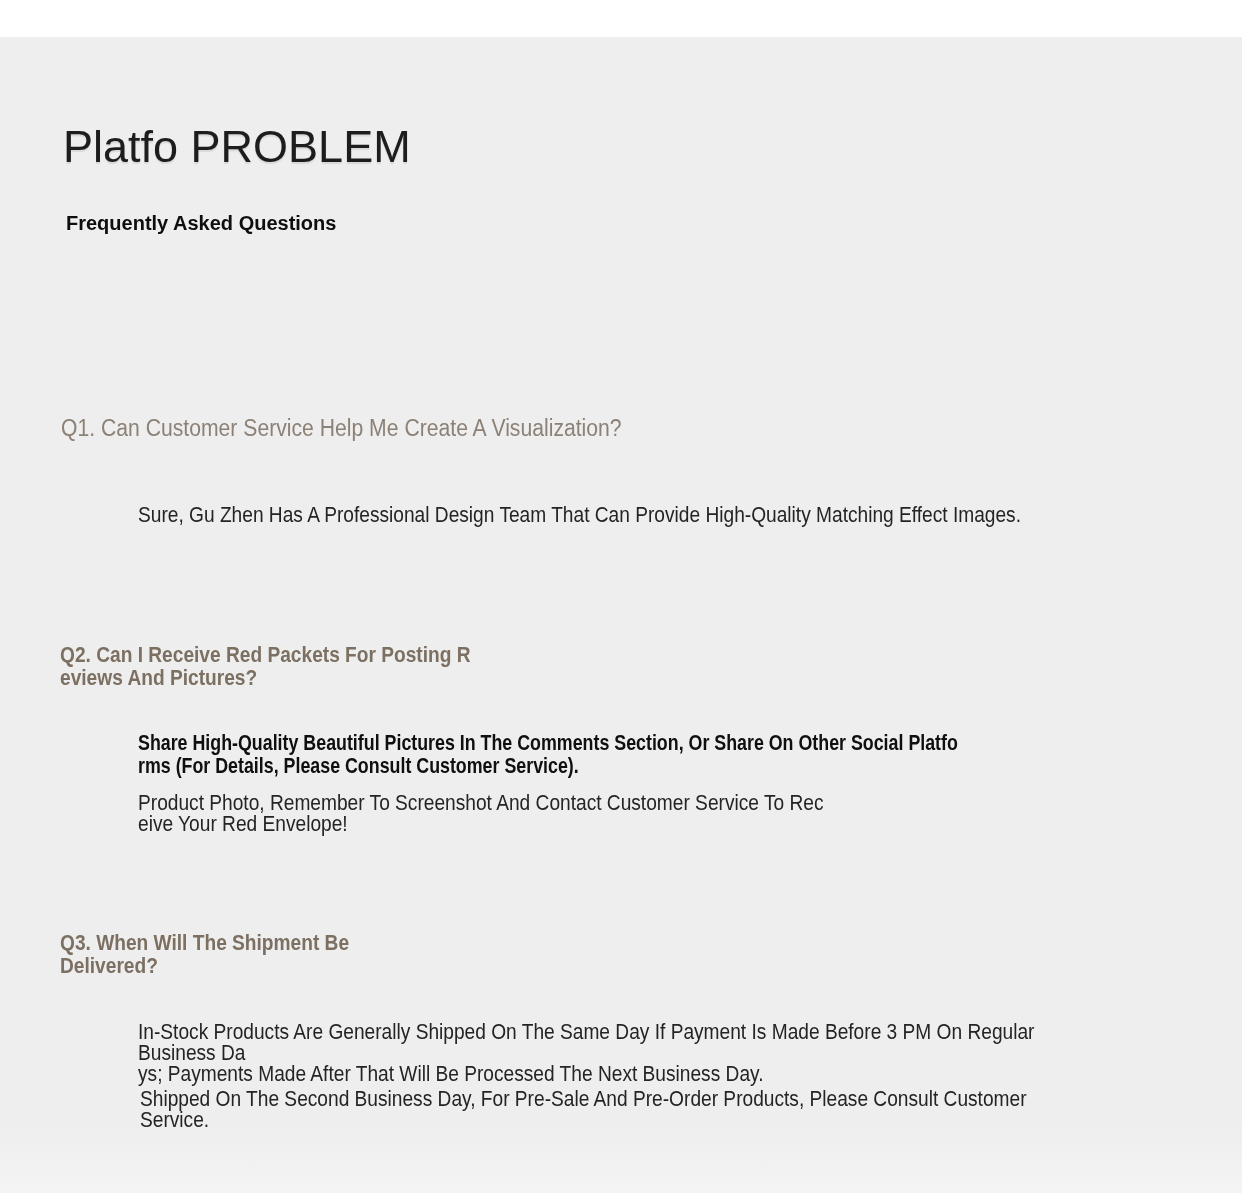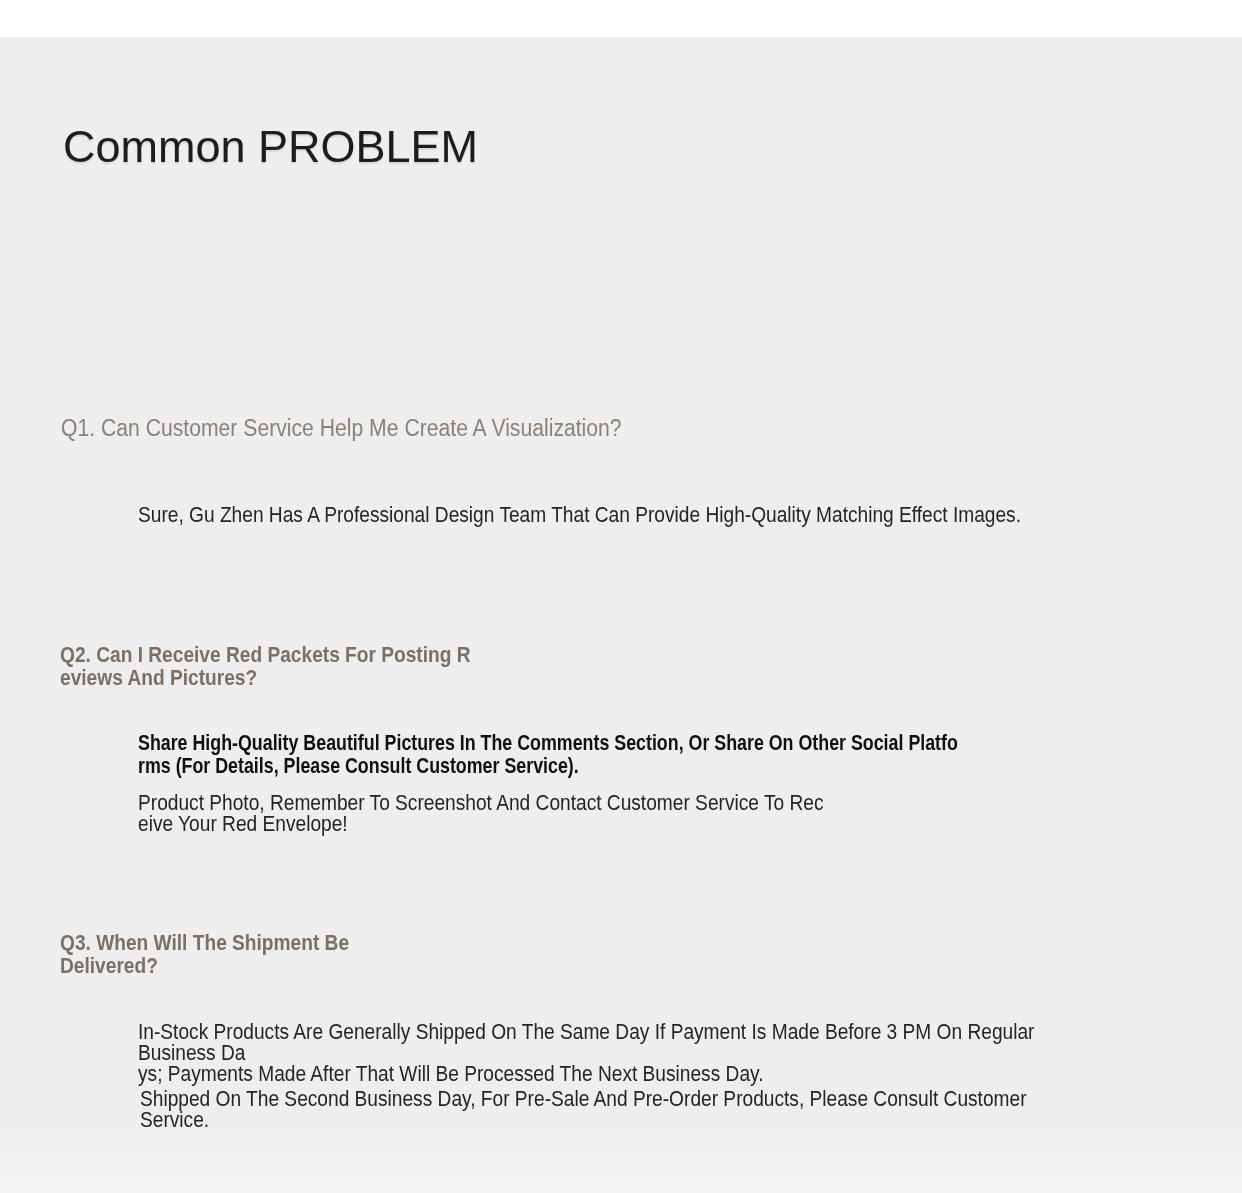--- a/index.html
+++ b/index.html
@@ -91,22 +91,23 @@
   .a3b { left: 140px; top: 1088px; }
 </style>
 </head>
 <body>
 
 <div class="page">
 
   <div class="top-bar"></div>
   <div class="content-bg"></div>
 
-  <h1 class="abs page-title">Common PROBLEM</h1>
+  <h1 class="abs page-title">Platfo PROBLEM</h1>
 
+  <h2 class="abs page-subtitle">Frequently Asked Questions</h2>
 
   <h3 class="abs q q-light">Q1. Can Customer Service Help Me Create A Visualization?</h3>
   <p class="abs ans a1">Sure, Gu Zhen Has A Professional Design Team That Can Provide High-Quality Matching Effect Images.</p>
 
   <h3 class="abs q q-bold q2">Q2. Can I Receive Red Packets For Posting R
 eviews And Pictures?</h3>
   <p class="abs ans-bold a2b">Share High-Quality Beautiful Pictures In The Comments Section, Or Share On Other Social Platfo
 rms (For Details, Please Consult Customer Service).</p>
   <p class="abs ans a2">Product Photo, Remember To Screenshot And Contact Customer Service To Rec
 eive Your Red Envelope!</p>

